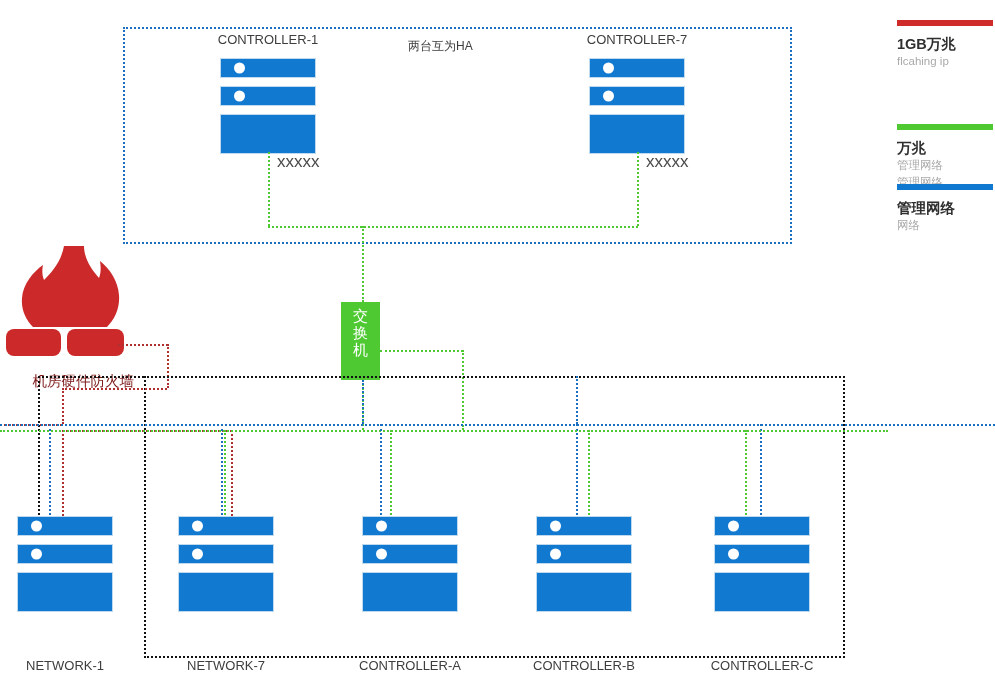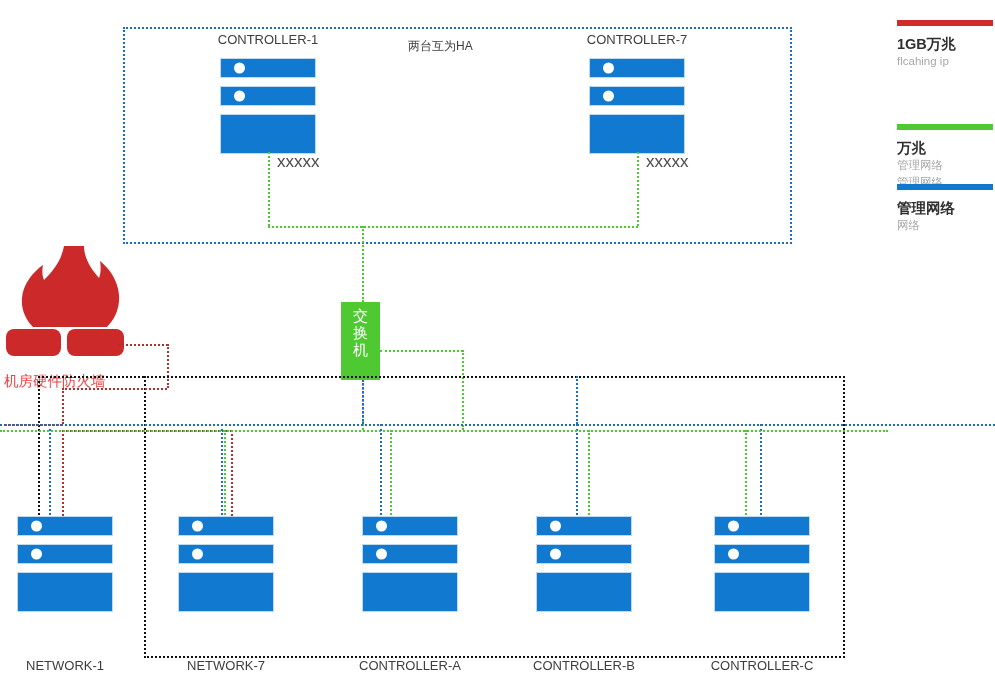--- a/index.html
+++ b/index.html
@@ -32,22 +32,22 @@
 
   
   .switch{position:absolute;left:341px;top:302px;width:39px;height:78px;
           background:#4ec931;color:#ffffff;font-size:15px;line-height:1.12;
           text-align:center;padding-top:6px;box-sizing:border-box;
           letter-spacing:0px;}
   .switch span{display:block;}
 
   
   .firewall{position:absolute;left:4px;top:240px;width:122px;height:120px;}
-  .fw-label{position:absolute;left:4px;top:372px;width:130px;text-align:left;
-            font-size:14.5px;color:#ef4444;white-space:nowrap;}
+  .fw-label{position:absolute;left:4px;top:372px;width:130px;text-align:right;
+            font-size:14.5px;color:#7f1d1d;white-space:nowrap;}
 
   
   .note{position:absolute;font-size:12px;color:#3d3d3d;white-space:nowrap;}
 
   
   .legend{position:absolute;left:897px;top:20px;width:96px;}
   .lg-item{position:absolute;left:0;width:96px;}
   .lg-bar{width:96px;height:6px;}
   .lg-title{font-size:14.5px;font-weight:bold;color:#2f2f2f;margin-top:9px;
             line-height:1.25;}

